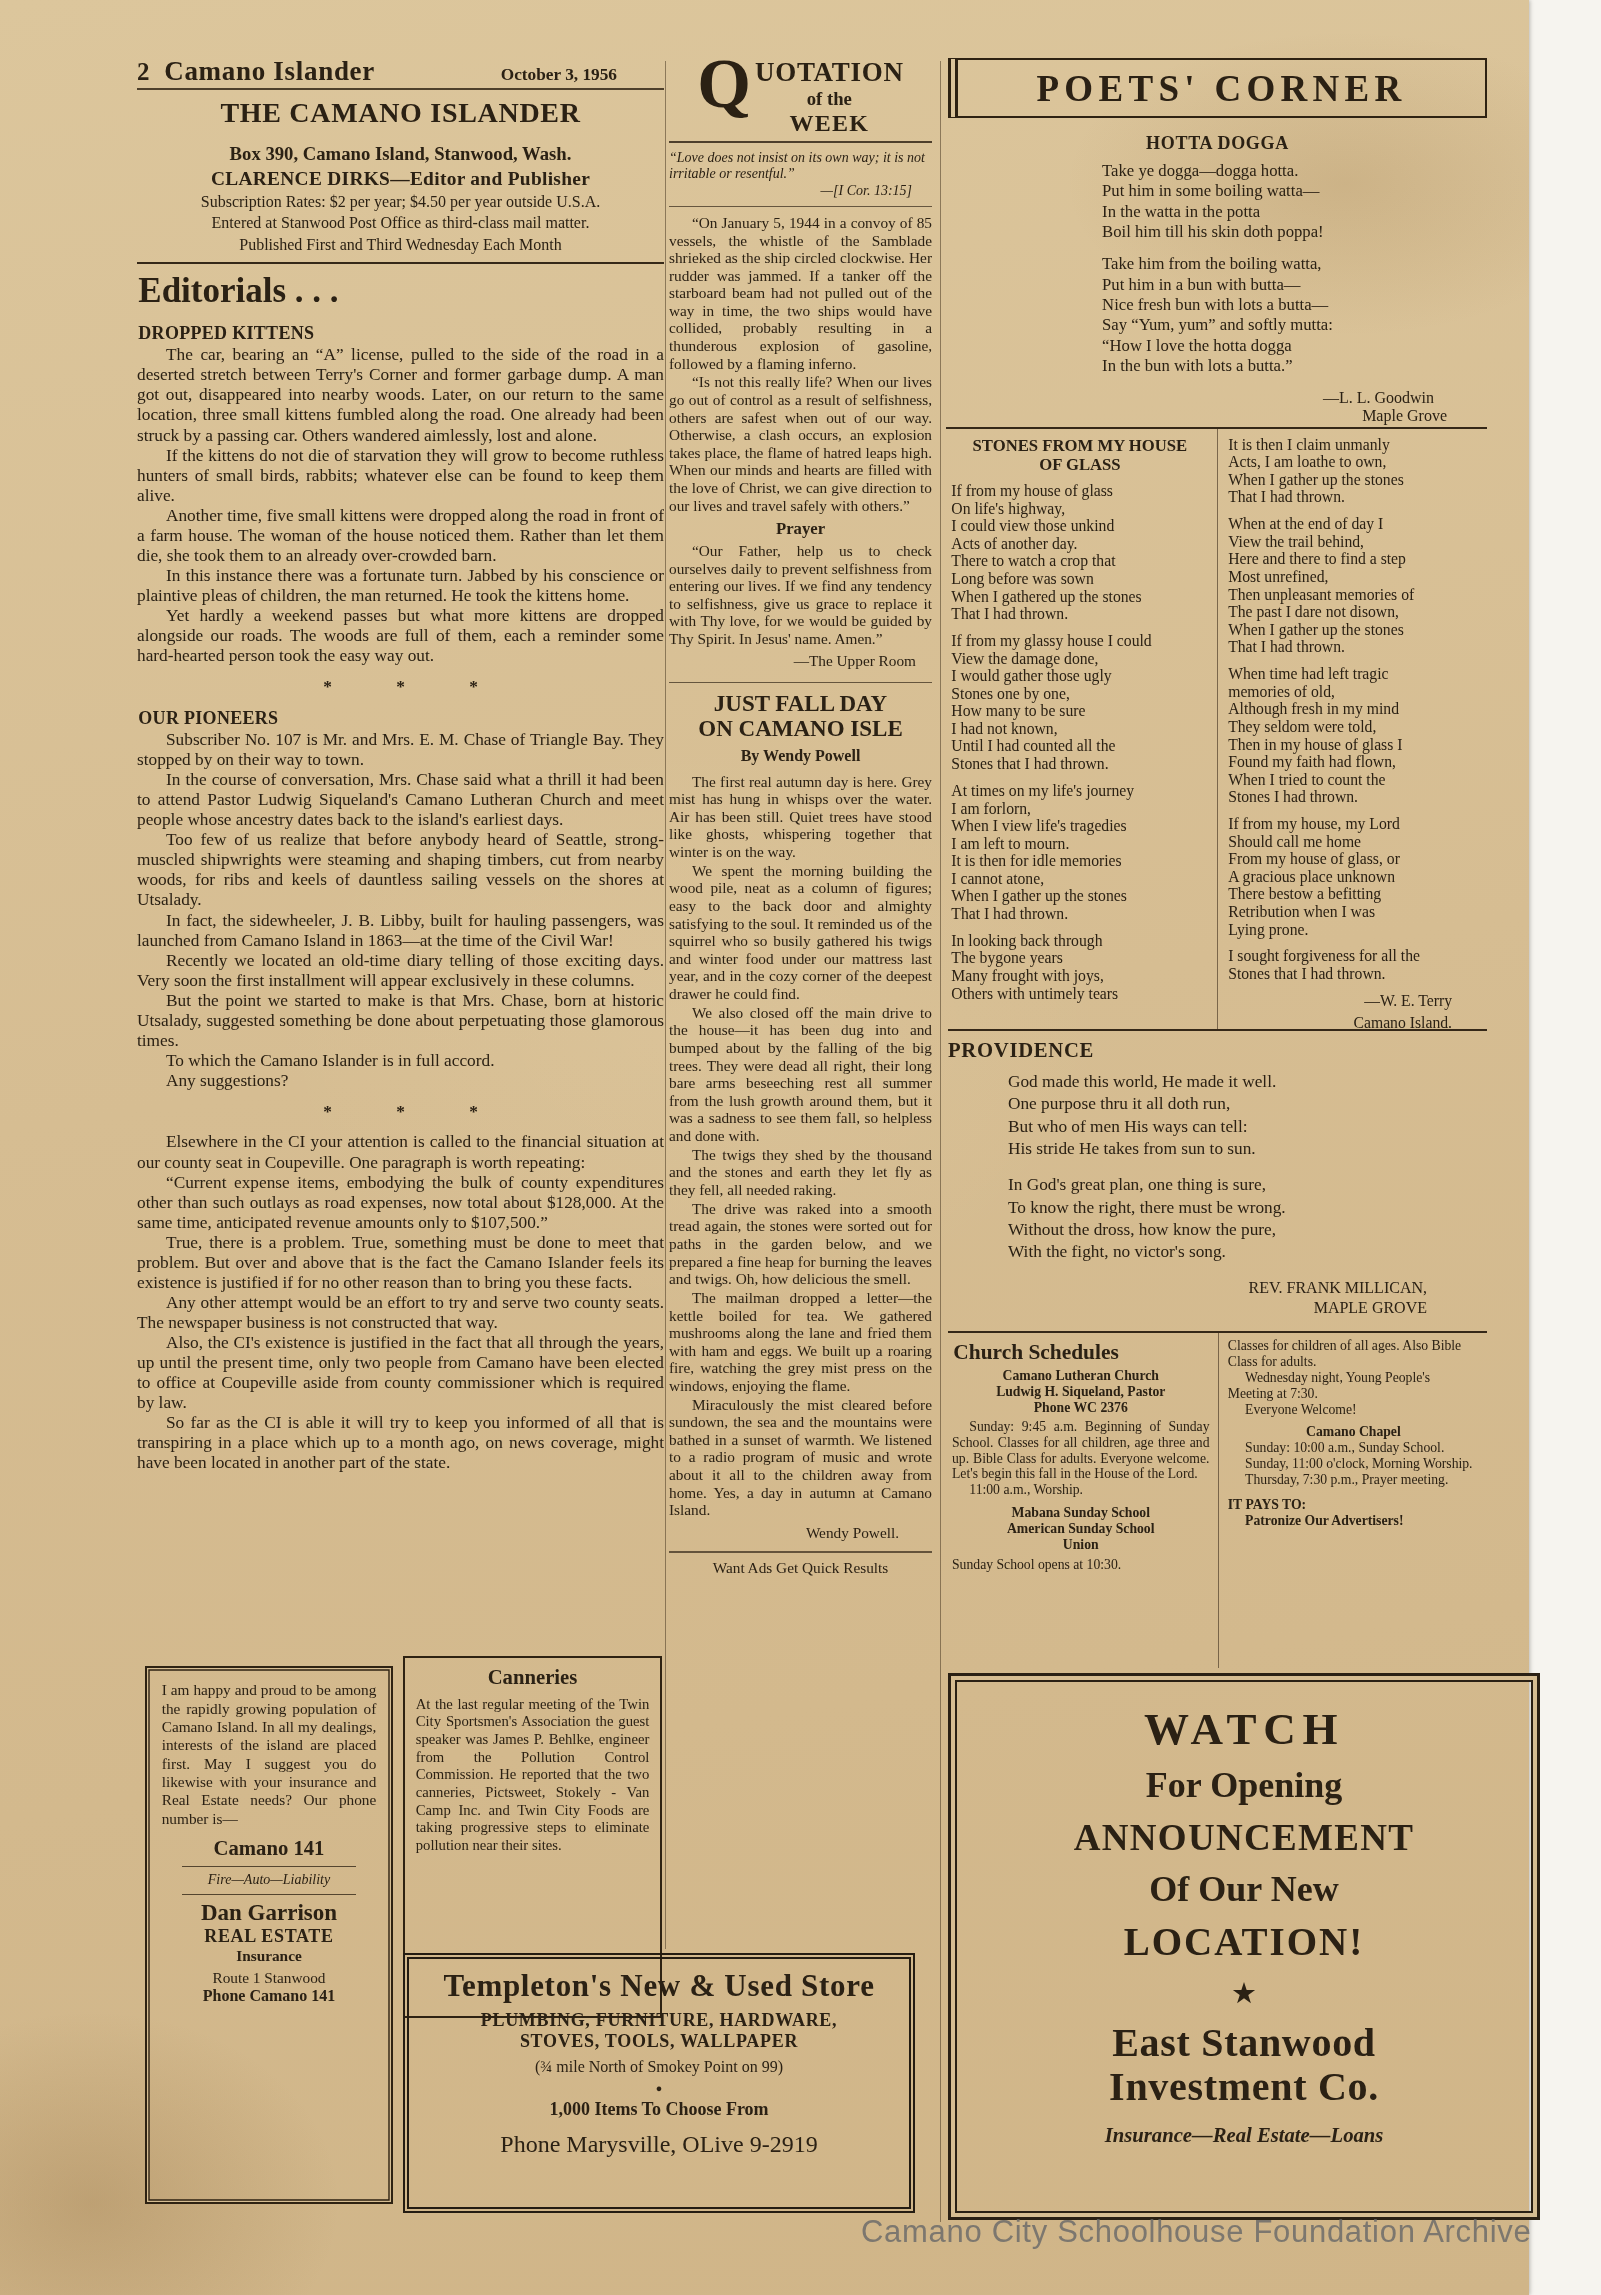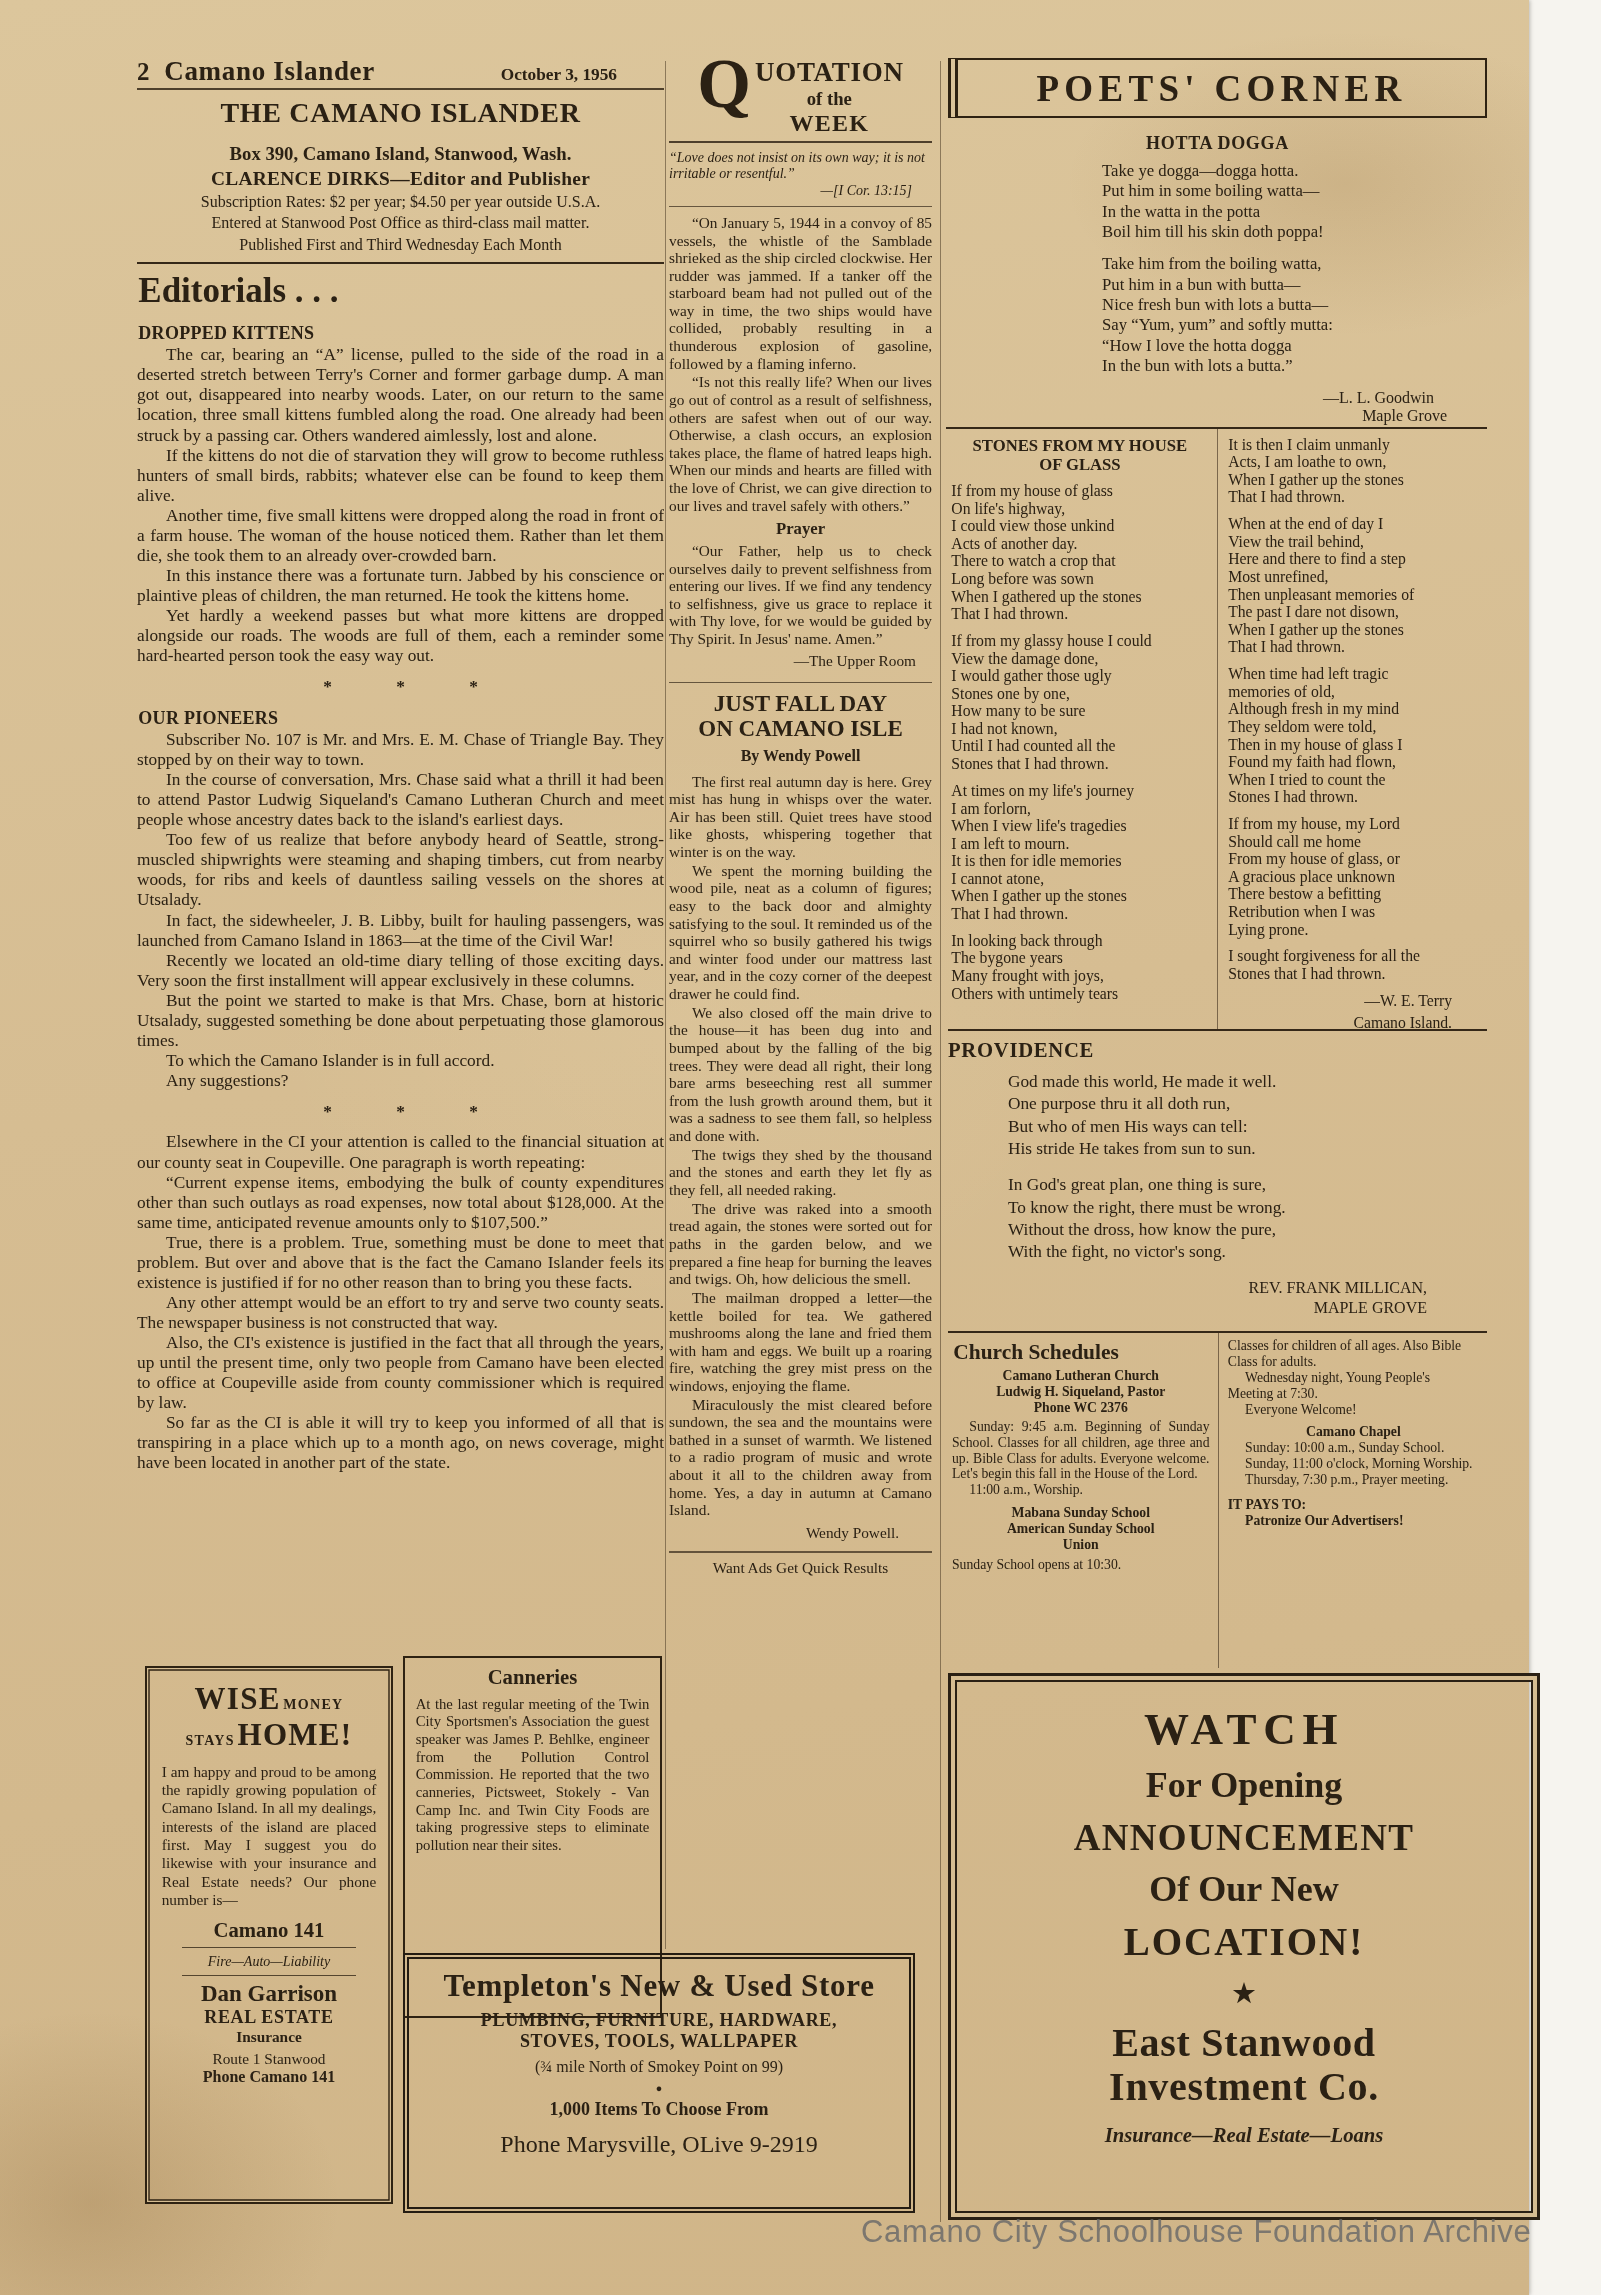--- a/index.html
+++ b/index.html
@@ -188,30 +188,20 @@
         <p class="para">Elsewhere in the CI your attention is called to the financial situation at our county seat in Coupeville. One paragraph is worth repeating:</p>
         <p class="para">“Current expense items, embodying the bulk of county expenditures other than such outlays as road expenses, now total about $128,000. At the same time, anticipated revenue amounts only to $107,500.”</p>
         <p class="para">True, there is a problem. True, something must be done to meet that problem. But over and above that is the fact the Camano Islander feels its existence is justified if for no other reason than to bring you these facts.</p>
         <p class="para">Any other attempt would be an effort to try and serve two county seats. The newspaper business is not constructed that way.</p>
         <p class="para">Also, the CI's existence is justified in the fact that all through the years, up until the present time, only two people from Camano have been elected to office at Coupeville aside from county commissioner which is required by law.</p>
         <p class="para">So far as the CI is able it will try to keep you informed of all that is transpiring in a place which up to a month ago, on news coverage, might have been located in another part of the state.</p>
       </div>
   </div>
 
   <div class="abs wise-ad">
-    <div class="wise-head">
-      <div>
-        <span class="wise-big">WISE</span>
-        <span class="wise-small">MONEY</span>
-      </div>
-      <div>
-        <span class="wise-small">STAYS</span>
-        <span class="wise-big">HOME!</span>
-      </div>
-    </div>
     <div>
         <p class="para">I am happy and proud to be among the rapidly growing population of Camano Island. In all my dealings, interests of the island are placed first. May I suggest you do likewise with your insurance and Real Estate needs? Our phone number is—</p>
       </div>
     <div class="wise-center">
       <div class="wise-phone">Camano 141</div>
       <div class="wise-rule"></div>
       <div class="wise-serv">Fire—Auto—Liability</div>
       <div class="wise-rule"></div>
       <div class="wise-name">Dan Garrison</div>
       <div class="wise-re">REAL ESTATE</div>

